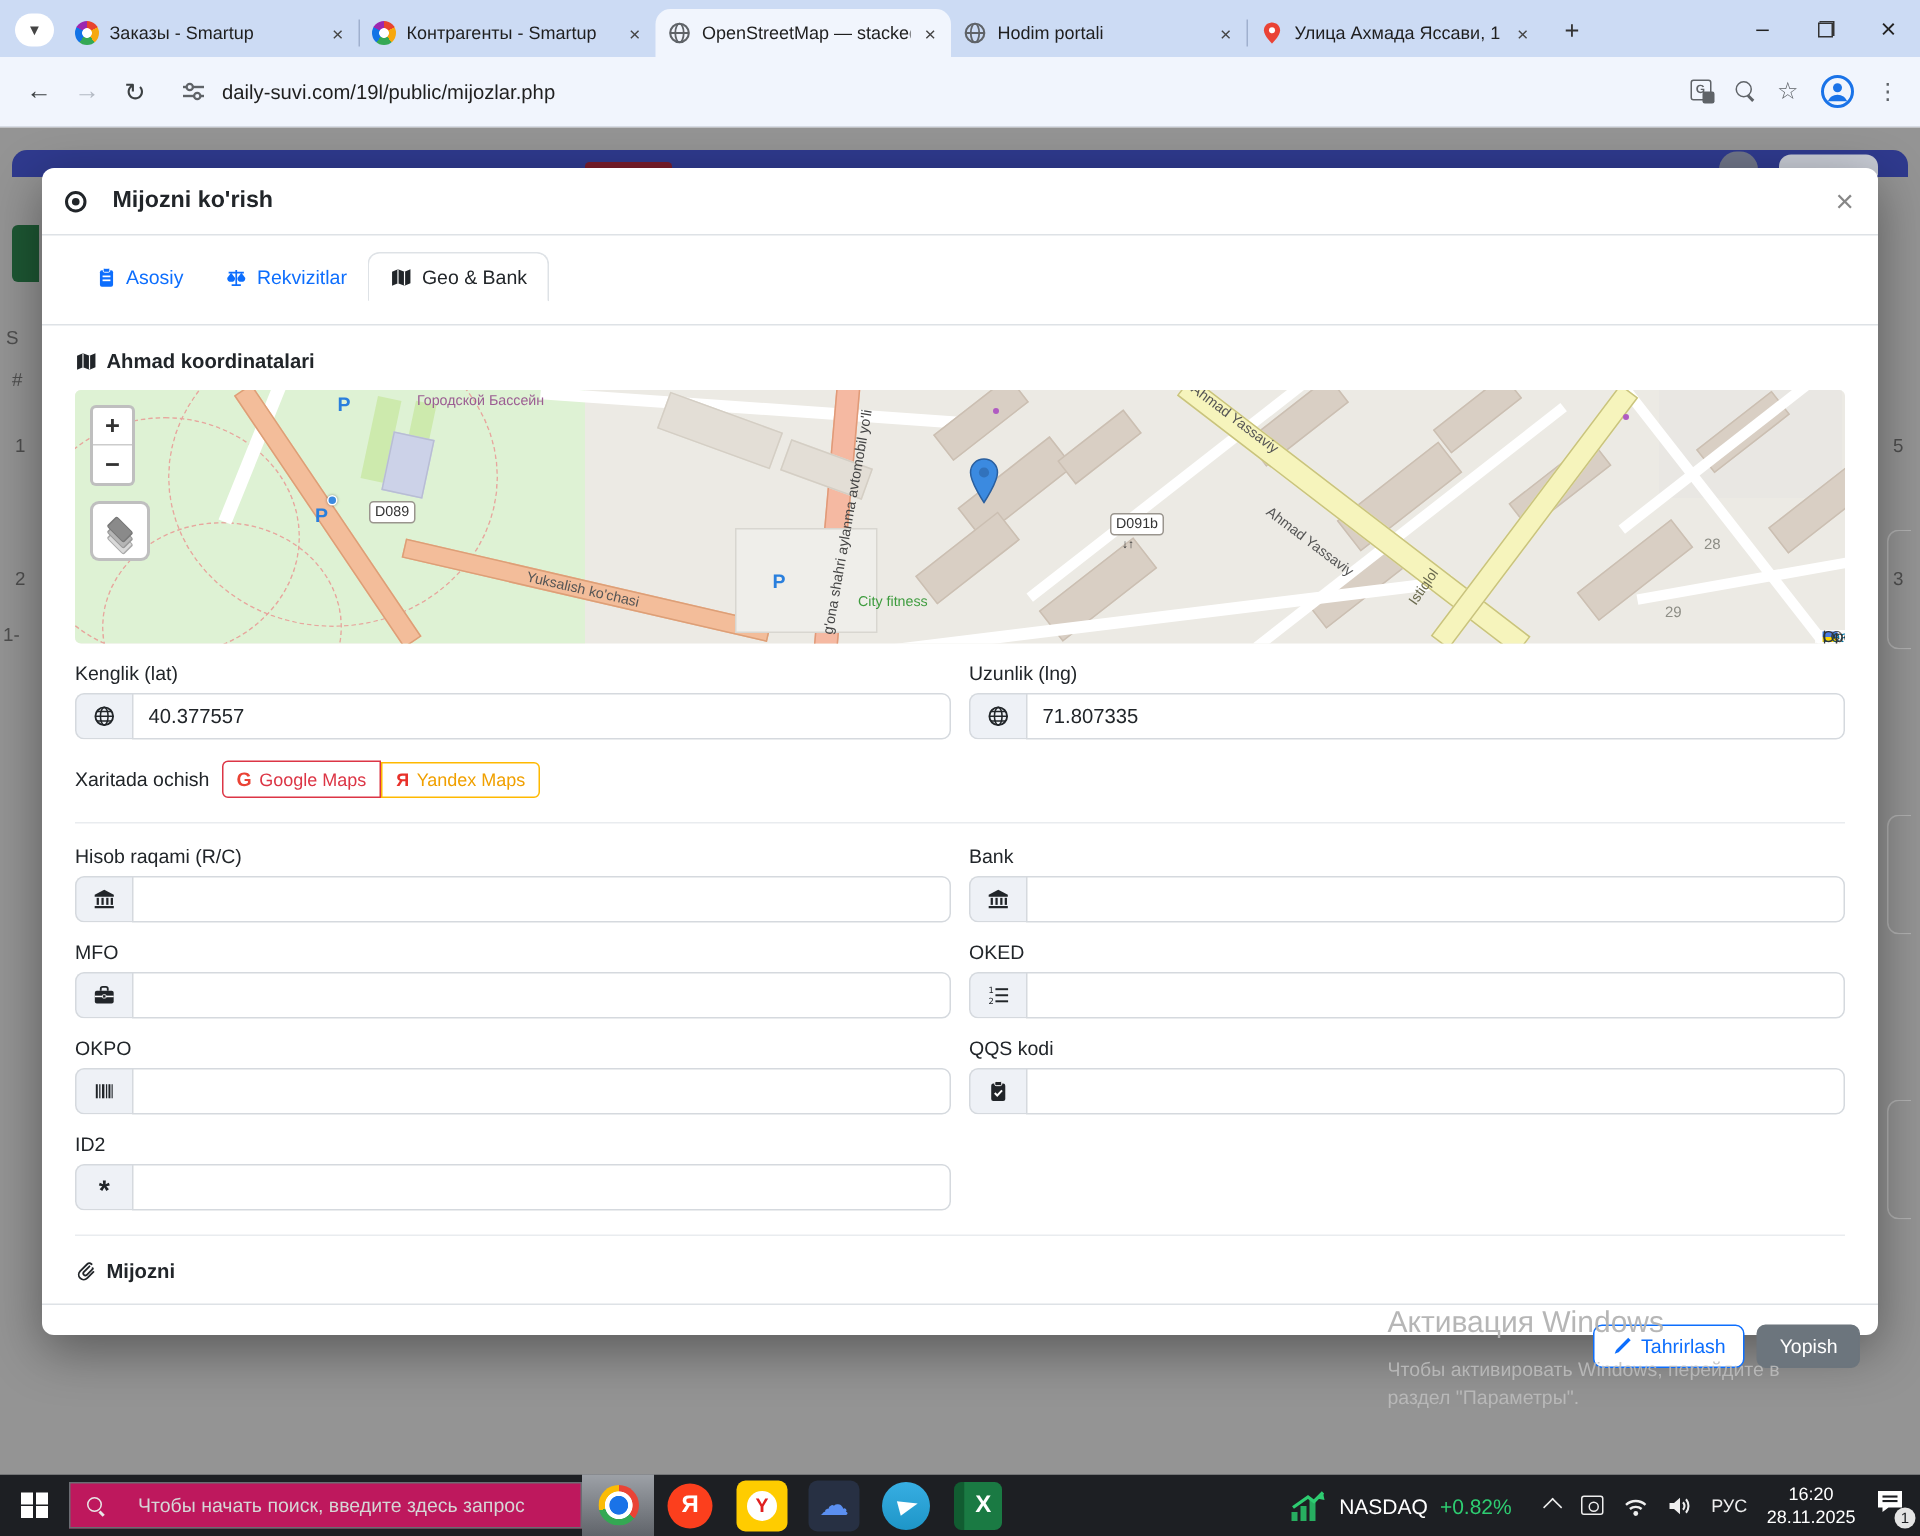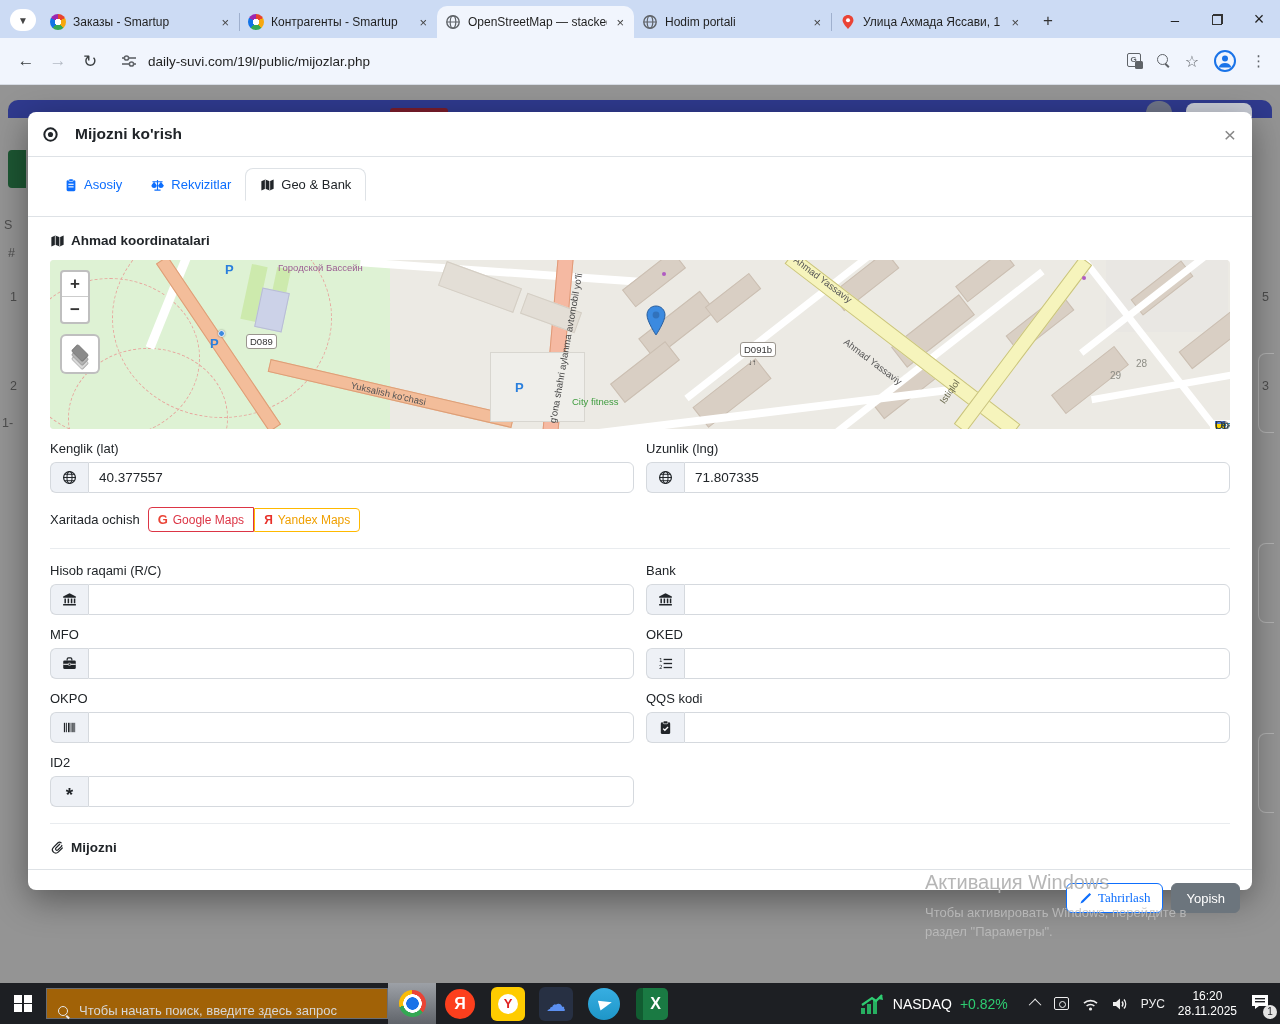--- a/index.html
+++ b/index.html
@@ -61,21 +61,21 @@
   .ig input { flex:1; height:31px; border:1px solid #d5d9de; border-radius:0 6px 6px 0; padding:0 10px; font:13.5px "Liberation Sans",sans-serif; color:#212529; background:#fff; outline:none; }
   .maprow { display:flex; align-items:center; gap:8px; margin:14px 0 2px; }
   .maprow .lbl { font-size:13px; color:#212529; }
   .btn-gm { display:flex; align-items:center; gap:5px; border:1px solid #dc3545; border-radius:4px 0 0 4px; padding:4px 9px; font-size:12px; color:#dc3545; background:#fff; }
   .btn-ym { display:flex; align-items:center; gap:5px; border:1px solid #ffb900; border-radius:0 4px 4px 0; padding:4px 9px; font-size:12px; color:#f0a000; background:#fff; margin-left:-8px; }
   .g-ico { color:#ea4335; font-weight:bold; font-size:13px; }
   .ya-ico { color:#e8312a; font-weight:bold; font-size:12px; }
   hr.sep { border:0; border-top:1px solid #e9ecef; margin:16px 0 2px; }
   .files { display:flex; align-items:center; gap:6px; font-size:13.5px; font-weight:bold; color:#212529; margin:16px 0 14px; }
   .m-foot { border-top:1px solid #dee2e6; padding:13px 12px; display:flex; justify-content:flex-end; gap:8px; }
-  .btn-edit { display:flex; align-items:center; gap:6px; background:#fff; border:1px solid #0d6efd; color:#0d6efd; font-size:13px; padding:6px 12px; border-radius:6px;font-family:Liberation Serif, serif; }
+  .btn-edit { display:flex; align-items:center; gap:6px; background:#fff; border:1px solid #0d6efd; color:#0d6efd; font-size:13px; padding:6px 12px; border-radius:6px; }
   .btn-close2 { background:#6c757d; border:1px solid #6c757d; color:#fff; font-size:13px; padding:6px 14px; border-radius:6px; }
 
   
   .map { position:relative; height:169px; background:#eceae4; border-radius:4px; overflow:hidden; }
   .map * { position:absolute; }
   .park { left:0; top:0; width:340px; height:169px; background:#def2d4; }
   .pcircle { border:1px dashed #e7a79e; border-radius:50%; }
   .bld { background:#d9cfc4; border:1px solid #cbbfb2; }
   .bldl { background:#e3ded6; border:1px solid #d4cec4; }
   .wroad { background:#fff; }
@@ -96,21 +96,21 @@
   
   .wm { position:absolute; left:925px; top:786px; z-index:60; color:rgba(178,178,178,.95); }
   .wm .l1 { font-size:20px; margin-bottom:9px; }
   .wm .l2 { font-size:13px; line-height:19px; color:rgba(190,190,190,.85); }
 
   
   .taskbar { position:absolute; left:0; top:983px; width:1280px; height:41px; background:#1d1f23; display:flex; align-items:center; z-index:100; }
   .startbtn { width:46px; height:41px; display:flex; align-items:center; justify-content:center; }
   .winlogo { display:grid; grid-template-columns:8px 8px; grid-template-rows:8px 8px; gap:1.5px; }
   .winlogo i { background:#fff; }
-  .tsearch { width:342px; height:31px; background:#a16207; border:1px solid #6a6d73; display:flex; align-items:flex-end; gap:9px; padding:0 10px; }
+  .tsearch { width:342px; height:31px; background:#be185d; border:1px solid #6a6d73; display:flex; align-items:center; gap:22px; padding:0 10px; }
   .tsearch .ph { color:#d6d6d6; font-size:13px; white-space:nowrap; }
   .smag { position:relative; width:13px; height:13px; flex:0 0 13px; }
   .smag::before { content:""; position:absolute; left:1px; top:1px; width:8px; height:8px; border:1.5px solid #e8e8e8; border-radius:50%; }
   .smag::after { content:""; position:absolute; left:10px; top:10px; width:4px; height:1.6px; background:#e8e8e8; transform:rotate(45deg); transform-origin:0 0; }
   .tile { width:48px; height:41px; display:flex; align-items:center; justify-content:center; }
   .tile.chrome { background:linear-gradient(180deg,#9da1a7,#60646a); }
   .chromeball { width:27px; height:27px; border-radius:50%; background:radial-gradient(circle,#1a73e8 0 6px,#fff 6.5px 9px,transparent 9.5px),conic-gradient(#ea4335 0 130deg,#34a853 130deg 255deg,#fbbc05 255deg 360deg); }
   .yacircle { width:30px; height:30px; border-radius:50%; background:#fc3f1d; color:#fff; font-weight:bold; font-size:16px; display:flex; align-items:center; justify-content:center; }
   .ybro { width:34px; height:34px; border-radius:6px; background:#fc0; display:flex; align-items:center; justify-content:center; }
   .ybro b { width:20px; height:20px; border-radius:50%; background:#fff; color:#e02020; font-size:13px; display:flex; align-items:center; justify-content:center; }
@@ -328,21 +328,21 @@
         <span class="pletter" style="left:465px;top:120px;">P</span>
         <span class="badge" style="left:196px;top:74px;">D089</span>
         <span class="badge" style="left:690px;top:82px;">D091b</span>
         <span class="mlabel" style="left:300px;top:128px;transform:rotate(13deg);">Yuksalish ko'chasi</span>
         <span class="mlabel" style="left:497px;top:162px;transform:rotate(-80deg);transform-origin:0 0;color:#444;">g'ona shahri aylanma avtomobil yo'li</span>
         <span class="mlabel" style="left:738px;top:14px;transform:rotate(37deg);">Ahmad Yassaviy</span>
         <span class="mlabel" style="left:788px;top:96px;transform:rotate(37deg);">Ahmad Yassaviy</span>
         <span class="mlabel" style="left:886px;top:126px;transform:rotate(-55deg);color:#6b6b4f;">Istiqlol</span>
         <span class="mlabel" style="left:522px;top:136px;color:#3e9c3e;">City fitness</span>
         <span class="mlabel" style="left:1086px;top:98px;color:#8d8d85;font-size:10px;">28</span>
-        <span class="mlabel" style="left:1060px;top:110px;color:#8d8d85;font-size:10px;">29</span>
+        <span class="mlabel" style="left:1060px;top:143px;color:#8d8d85;font-size:10px;">29</span>
         <span style="left:698px;top:98px;font-size:8px;color:#333;">↓↑</span>
         <div style="left:168px;top:70px;width:7px;height:7px;border-radius:50%;background:#3b8ae0;border:1.5px solid #fff;box-shadow:0 0 2px rgba(0,0,0,.4);"></div>
         <div style="left:1032px;top:16px;width:4px;height:4px;border-radius:50%;background:#b05bc2;"></div>
         <div style="left:612px;top:12px;width:4px;height:4px;border-radius:50%;background:#b05bc2;"></div>
 
         <svg class="pinicon" style="left:595px;top:45px;" width="22" height="32" viewBox="0 0 22 32">
             <path d="M11 1C5.8 1 2 5 2 10c0 6.5 9 20 9 20s9-13.5 9-20C20 5 16.2 1 11 1z" fill="#3b8ae0" stroke="#2a5f9e" stroke-width="1"></path>
             <circle cx="11" cy="10" r="3.4" fill="#2a5f9e" opacity=".55"></circle>
           </svg>
 

